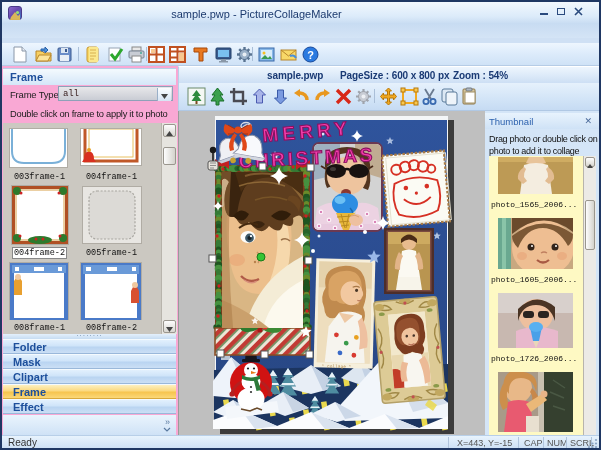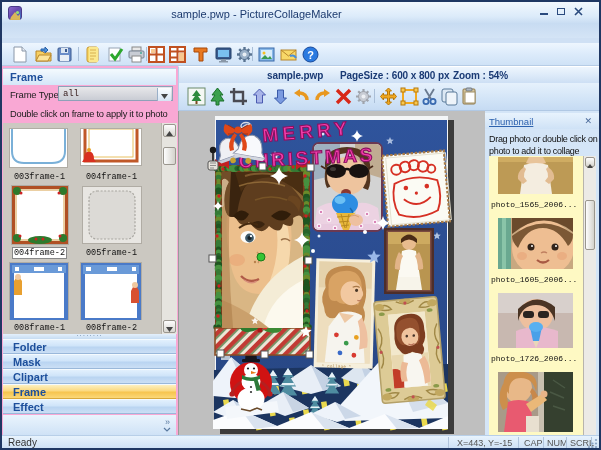--- a/index.html
+++ b/index.html
@@ -65,21 +65,21 @@
   background:linear-gradient(#e6f1fc 0%,#d2e4f7 60%,#c6dbf3 100%);border-left:1px solid #b8cfe8;
   border-bottom:1px solid #b0c8e4;}
 .cti{position:absolute;top:4px;width:19px;height:19px;}
 
 #canvas{left:176px;top:109px;width:307px;height:324px;background:#bfbfbf;border-left:1px solid #9a9a9a;}
 #pageshadow{left:41px;top:9px;width:234px;height:314px;background:#3c3c3c;}
 #page{left:36px;top:5px;width:233px;height:313px;background:#2c4d8f;}
 
 #rpanel{left:483px;top:109px;width:114px;height:324px;background:#d4e5f7;}
 #rphead{left:0;top:2px;width:114px;height:16px;font-size:9.5px;color:#2d62ae;padding:3px 16px 0 4px;
-  background:linear-gradient(#e8f3fd,#cfe2f6);text-decoration:underline;}
+  background:linear-gradient(#e8f3fd,#cfe2f6);}
 #rpx{right:7px;top:3px;color:#4a6a9a;font-size:9px;}
 #rhint{left:4px;top:22px;font-size:9px;letter-spacing:-0.3px;white-space:nowrap;color:#111;line-height:12px;}
 #plist{left:4px;top:45px;width:107px;height:279px;background:#fef9c3;overflow:hidden;}
 .pthumb{position:absolute;left:9px;width:75px;}
 .plabel{position:absolute;left:2px;font-family:"Liberation Mono",monospace;font-size:8px;color:#111;}
 #pscroll{left:94px;top:0;width:13px;height:279px;background:#eceae6;border-left:1px solid #b8b4ac;}
 
 #statusbar{left:0;top:433px;width:597px;height:13px;
   background:linear-gradient(#e8f3fd,#cfe1f5);border-top:1px solid #b8cfe8;
   font-size:10px;color:#333;}

